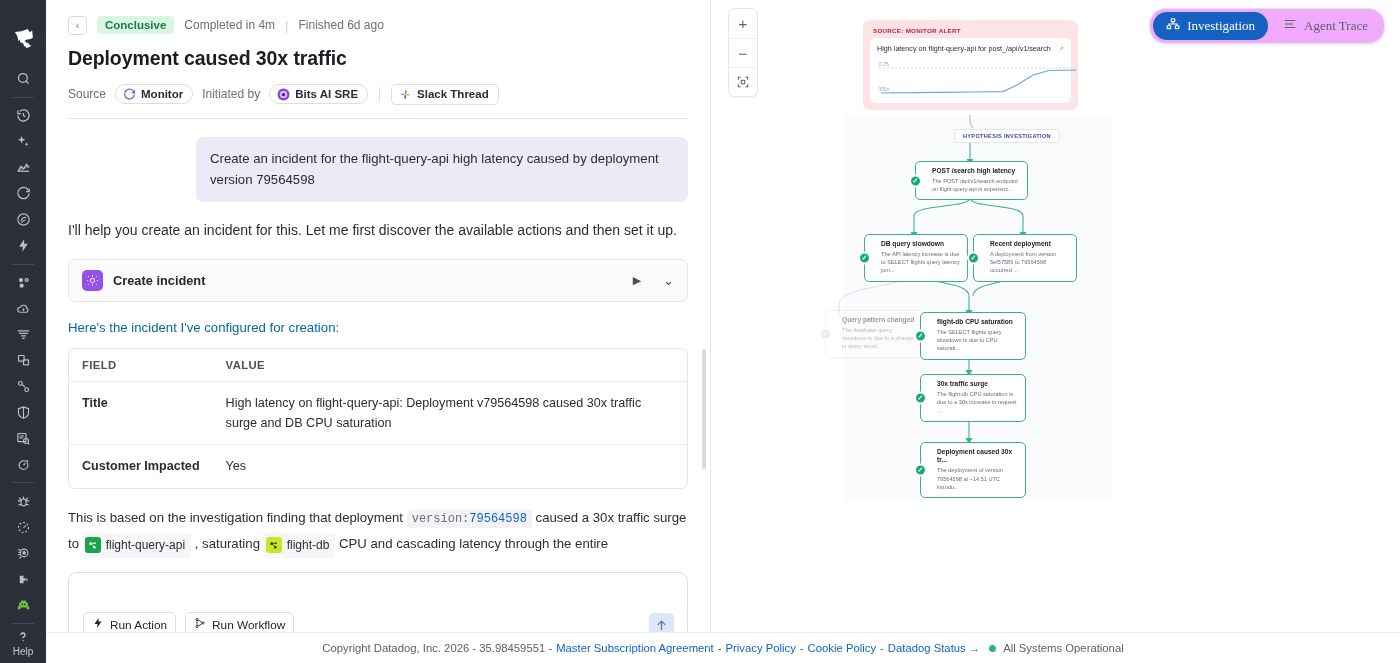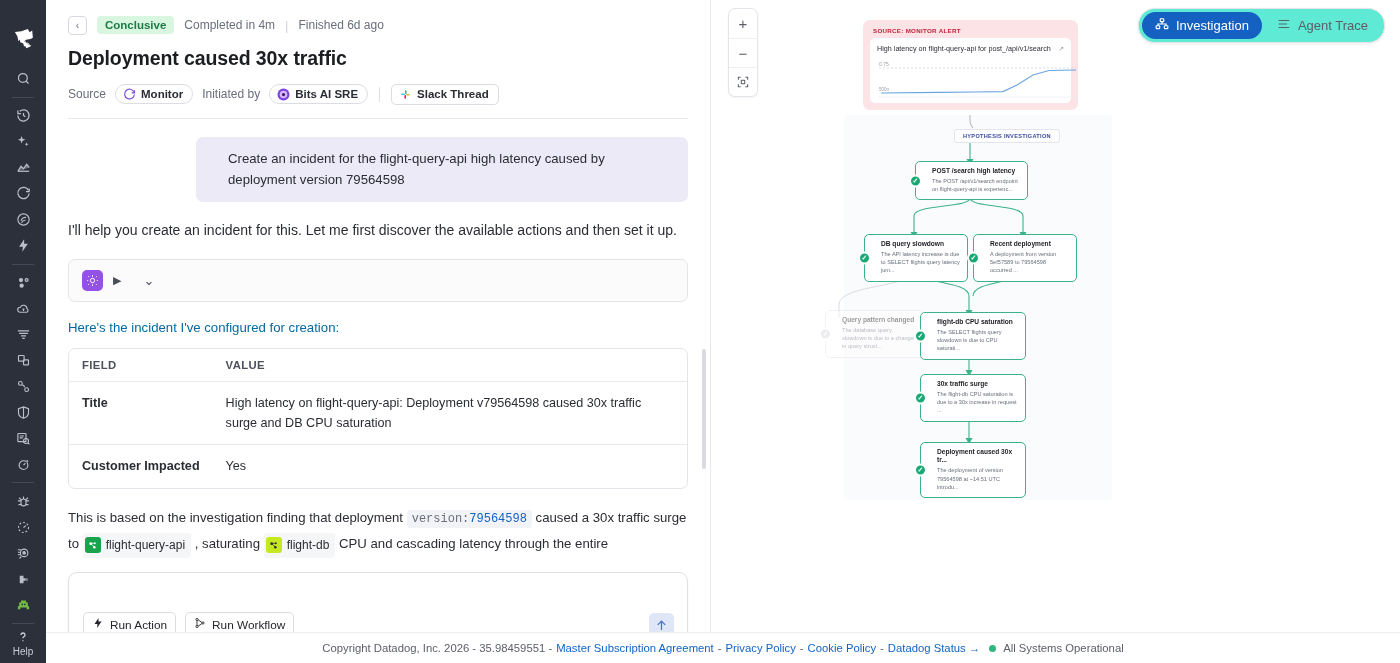--- a/index.html
+++ b/index.html
@@ -67,21 +67,21 @@
   .hdr-sep { width:1px; height: 15px; background:#dfe0e6; margin: 0 2px; }
 
   .divider { height: 1px; background: #e8e8ed; margin-top: 13px; }
 
   
   .convo {
     flex: 1 1 auto; overflow: hidden; position: relative;
     padding: 18px 22px 0 22px;
   }
   .user-bubble {
-    background: #eceaf7; border-radius: 7px; padding: 11px 32px;
+    background: #eceaf7; border-radius: 7px; padding: 11px 14px;
     margin-left: 128px; color: #2b2d34; font-size: 13.2px; line-height: 1.62;
   }
   .assistant-text {
     margin-top: 17px; font-size: 14px; line-height: 1.6; color:#2b2d34;
   }
   .tool-card {
     margin-top: 18px; border: 1px solid #e4e5ea; border-radius: 7px;
     background: #fbfbfc; display: flex; align-items: center;
     padding: 10px 13px; gap: 10px; cursor: pointer;
   }
@@ -169,23 +169,24 @@
     box-shadow: 0 1px 2px rgba(20,20,40,.06); z-index: 5;
   }
   .zoom-btn {
     height: 29px; display:flex; align-items:center; justify-content:center;
     color:#5d6069; cursor: pointer; font-size: 15px;
   }
   .zoom-btn + .zoom-btn { border-top: 1px solid #eeeff2; }
 
   .view-toggle {
     position: absolute; right: 15px; top: 8px; z-index: 6;
-    display: flex; align-items: center; gap: 2px; background: #5eead4;
+    display: flex; align-items: center; gap: 2px; background: #f0abfc;
     border: 1px solid #e4e5ea; border-radius: 17px; padding: 3px;
     box-shadow: 0 1px 3px rgba(20,20,40,.09);
+    font-family: Liberation Serif, serif;
   }
   .vt-btn {
     display: inline-flex; align-items: center; gap: 7px;
     padding: 5px 13px; border-radius: 14px; font-size: 13px; cursor: pointer;
     color: #5d6069;
   }
   .vt-btn.active { background: #1561c2; color: #fff; font-weight: 400; }
   .vt-btn svg { width: 14px; height: 14px; }
 
   .graph { position: absolute; inset: 0; margin-top: 12px; }
@@ -443,20 +444,21 @@
 
       <div class="assistant-text">I'll help you create an incident for this. Let me first discover the available actions and then set it up.</div>
 
       <div class="tool-card">
         <span class="tool-avatar">
           <svg viewBox="0 0 24 24" width="13" height="13" fill="none" stroke="#fff" stroke-width="1.7">
               <circle cx="12" cy="12" r="4"></circle>
               <path d="M12 2v3M12 19v3M4 12H2M22 12h-2M5.6 5.6L4 4M18.4 18.4L20 20M18.4 5.6L20 4M5.6 18.4L4 20"></path>
             </svg>
         </span>
+        <span class="tool-label">Create incident</span>
         <span class="tool-ctrl play">▶</span>
         <span class="tool-ctrl">⌄</span>
       </div>
 
       <div class="config-lead">Here's the incident I've configured for creation:</div>
 
       <table class="kv">
         <thead>
           <tr>
             <th>FIELD</th>

